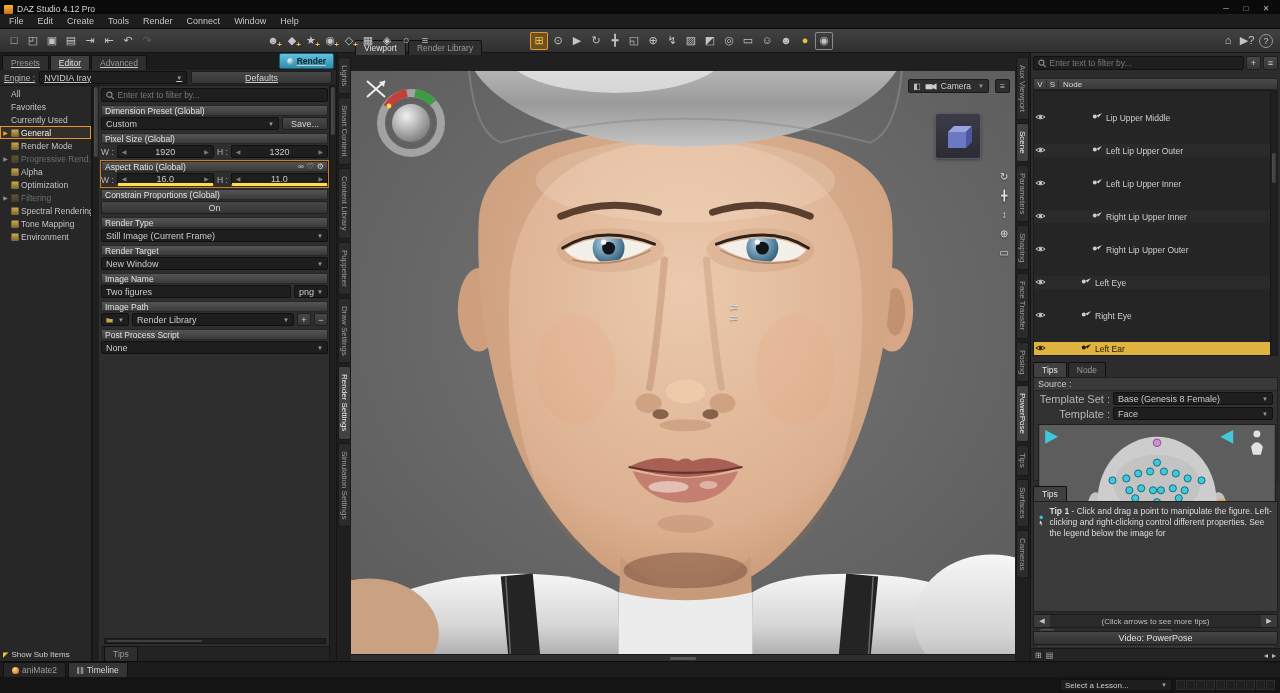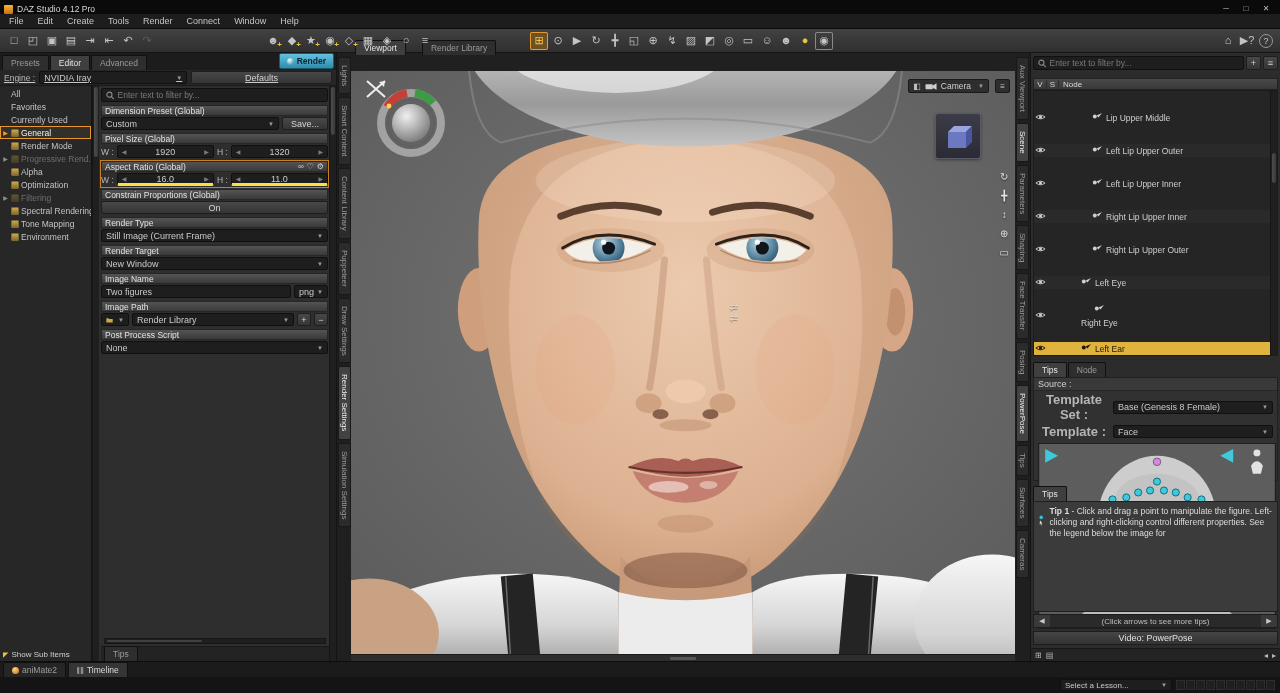--- a/index.html
+++ b/index.html
@@ -43,21 +43,21 @@
   .btn.wide{flex:1;}
   .btn.sq{width:14px;padding:0;flex:0 0 auto;}
   .btn.mini{width:15px;height:14px;padding:0;flex:0 0 auto;}
   input{background:transparent;border:none;outline:none;color:#bdbdbd;font:inherit;font-size:8.5px;width:100%;padding:0;}
   input::placeholder{color:#7a7a7a;}
   .vscroll{width:7px;background:#1f1f1f;border-left:1px solid #161616;position:relative;flex:0 0 auto;}
   .vscroll .thumb{position:absolute;left:1px;right:1px;border-radius:2px;background:linear-gradient(90deg,#4c4c4c,#3a3a3a);}
 
   
   .left-dock{width:337px;flex:0 0 auto;display:flex;flex-direction:column;background:#2a2a2a;border-right:1px solid #141414;}
-  .ld-tabs{height:17px;background:#1c1c1c;display:flex;align-items:flex-end;padding:8px 2px 0;gap:1px;flex:0 0 auto;}
+  .ld-tabs{height:17px;background:#1c1c1c;display:flex;align-items:flex-end;padding:8px 2px 0;gap:1px;flex:0 0 auto;text-decoration:underline;}
   .dtab{padding:2px 8px;background:#2e2e2e;color:#9a9a9a;border:1px solid #101010;border-bottom:none;border-radius:2px 2px 0 0;font-size:8.5px;white-space:nowrap;}
   .dtab.active{background:#3f3f3f;color:#e4e4e4;}
   .render-btn{margin-left:auto;display:flex;align-items:center;gap:3px;background:linear-gradient(#62c2de,#2f8cab);
               color:#0b2431;font-weight:bold;padding:2px 7px;border-radius:2px;border:1px solid #1a5b72;font-size:8.5px;margin-bottom:1px;}
   .render-ball{width:7px;height:7px;border-radius:50%;background:radial-gradient(circle at 35% 30%,#eafcff,#1d7b9c);}
   .ld-engine{height:16px;display:flex;align-items:center;gap:4px;padding:1px 4px;background:#262626;border-bottom:1px solid #191919;flex:0 0 auto;text-decoration:underline;}
   .engine-well{width:148px;flex:0 0 auto;}
   .defaults-btn{flex:1;}
   .ld-body{flex:1;display:flex;min-height:0;}
   .cat-col{width:92px;display:flex;flex-direction:column;background:#272727;border-right:1px solid #151515;padding-top:1px;flex:0 0 auto;}
@@ -91,21 +91,21 @@
   .tips-bar{height:15px;background:#232323;display:flex;align-items:flex-end;border-top:1px solid #191919;flex:0 0 auto;}
 
   
   .strip{width:14px;background:#1f1f1f;display:flex;flex-direction:column;align-items:center;padding-top:4px;gap:3px;flex:0 0 auto;}
   .strip.rightside{width:15px;}
   .vtab{writing-mode:vertical-rl;font-size:8px;color:#9b9b9b;background:#2b2b2b;padding:7px 1px;border-radius:2px;border:1px solid #181818;line-height:9px;white-space:nowrap;}
   .vtab.active{background:#424242;color:#ececec;}
 
   
   .vp-col{flex:1;display:flex;flex-direction:column;min-width:0;}
-  .vp-tabs{height:16px;background:#202020;display:flex;align-items:flex-end;padding:2px 4px 16px;gap:16px;flex:0 0 auto;}
+  .vp-tabs{height:16px;background:#202020;display:flex;align-items:flex-end;padding:2px 4px 16px;gap:2px;flex:0 0 auto;}
   .vp-area{flex:1;position:relative;background:#666;min-height:0;overflow:hidden;}
   svg.facesvg{position:absolute;inset:0;width:100%;height:100%;}
   .orbit{position:absolute;left:8px;top:2px;}
   .cam-bar{position:absolute;top:8px;right:26px;height:14px;display:flex;align-items:center;gap:4px;background:rgba(35,35,35,.82);
            border:1px solid #1a1a1a;border-radius:2px;padding:0 4px;color:#d0d0d0;font-size:8.5px;}
   .vp-menu{position:absolute;top:8px;right:5px;width:15px;height:14px;background:rgba(35,35,35,.82);border:1px solid #1a1a1a;
            border-radius:2px;color:#cfcfcf;text-align:center;line-height:13px;font-size:8px;}
   .nav-cube{position:absolute;top:42px;right:34px;width:46px;height:46px;background:linear-gradient(#3c3c48,#2b2b35);
             border:1px solid #5a5a66;border-radius:3px;display:flex;align-items:center;justify-content:center;box-shadow:0 1px 3px rgba(0,0,0,.4);}
   .vp-tools{position:absolute;top:100px;right:6px;display:flex;flex-direction:column;gap:8px;color:#e2e2e2;font-size:10px;
@@ -127,21 +127,21 @@
   .trow{height:13px;display:flex;align-items:center;color:#cfcfcf;font-size:8.5px;white-space:nowrap;margin-top:20px;}
   .trow:nth-child(even){background:#2a2a2a;}
   .trow .cv{width:13px;text-align:center;flex:0 0 auto;}
   .trow .cs{width:12px;flex:0 0 auto;}
   .trow .nodecell{display:flex;align-items:center;gap:3px;min-width:0;overflow:hidden;}
   .trow.sel{background:#e0b23e;color:#201605;}
   .rd-tabs{display:flex;gap:1px;margin:6px 2px 0;align-items:flex-end;flex:0 0 auto;}
   .rd-pp{flex:1;display:flex;flex-direction:column;background:#313131;margin:0 2px;border:1px solid #202020;min-height:0;}
   .pp-source{height:13px;display:flex;align-items:center;padding:0 4px;color:#cfcfcf;background:#393939;border-bottom:1px solid #262626;flex:0 0 auto;}
   .pp-row{display:flex;align-items:center;gap:3px;padding:1px 4px;flex:0 0 auto;}
-  .pp-row .plabel{width:72px;text-align:center;color:#b5b5b5;font-size:13px;flex:0 0 auto;font-weight:bold;}
+  .pp-row .plabel{width:72px;text-align:right;color:#b5b5b5;font-size:11px;flex:0 0 auto;}
   .pp-map{margin:3px 4px;border:1px solid #1f1f1f;flex:0 0 auto;}
   .pp-ctrl-h{height:11px;margin:0 4px;background:linear-gradient(#545454,#3a3a3a);border:1px solid #262626;display:flex;align-items:center;padding:0 3px;color:#e3e3e3;font-size:8.5px;flex:0 0 auto;}
   .pp-grid{display:grid;grid-template-columns:1fr 1fr;margin:1px 4px;border-top:1px dotted #4a4a4a;flex:0 0 auto;}
   .pp-cell{display:flex;align-items:center;gap:4px;height:21px;border-bottom:1px dotted #4a4a4a;color:#ddd;font-size:8.5px;padding:0 2px;}
   .pp-cell .cicon2{width:14px;height:14px;border:1px solid #555;border-radius:2px;text-align:center;line-height:13px;color:#eee;background:#3c3c3c;flex:0 0 auto;}
   .rd-tips-tabs{display:flex;margin:5px 2px 0;align-items:flex-end;flex:0 0 auto;}
   .rd-tipbody{flex:1;margin:0 2px;background:#3b3b3b;border:1px solid #1f1f1f;padding:4px;display:flex;gap:5px;color:#dedede;font-size:8.5px;line-height:11px;min-height:0;overflow:hidden;}
   .rd-tipnav{height:14px;margin:2px 2px 0;display:flex;align-items:center;background:#2a2a2a;border:1px solid #1d1d1d;color:#c9c9c9;flex:0 0 auto;}
   .navarrow{width:16px;text-align:center;background:#3a3a3a;height:100%;line-height:12px;font-size:7px;}
   .navtext{flex:1;text-align:center;font-size:8px;color:#bdbdbd;}
@@ -772,21 +772,21 @@
                   </svg></span>
                 <span>Left Eye</span>
               </span>
             </div>
             <div class="trow">
               <span class="cv"><svg width="11" height="8" viewBox="0 0 12 8">
                   <path d="M1 4 Q6 0 11 4 Q6 8 1 4 Z" fill="none" stroke="currentColor" stroke-width="1"></path>
                   <circle cx="6" cy="4" r="1.7" fill="currentColor"></circle>
                 </svg></span>
               <span class="cs"></span>
-              <span class="nodecell" style="padding-left: 22px; flex-direction: column;">
+              <span class="nodecell" style="padding-left: 22px;">
                 <span><svg width="11" height="9" viewBox="0 0 12 10">
                     <circle cx="3" cy="5" r="2.2" fill="currentColor"></circle>
                     <path d="M5 4 L11 1 L7 6 Z" fill="currentColor"></path>
                   </svg></span>
                 <span>Right Eye</span>
               </span>
             </div>
             <div class="trow sel">
               <span class="cv"><svg width="11" height="8" viewBox="0 0 12 8">
                   <path d="M1 4 Q6 0 11 4 Q6 8 1 4 Z" fill="none" stroke="currentColor" stroke-width="1"></path>

